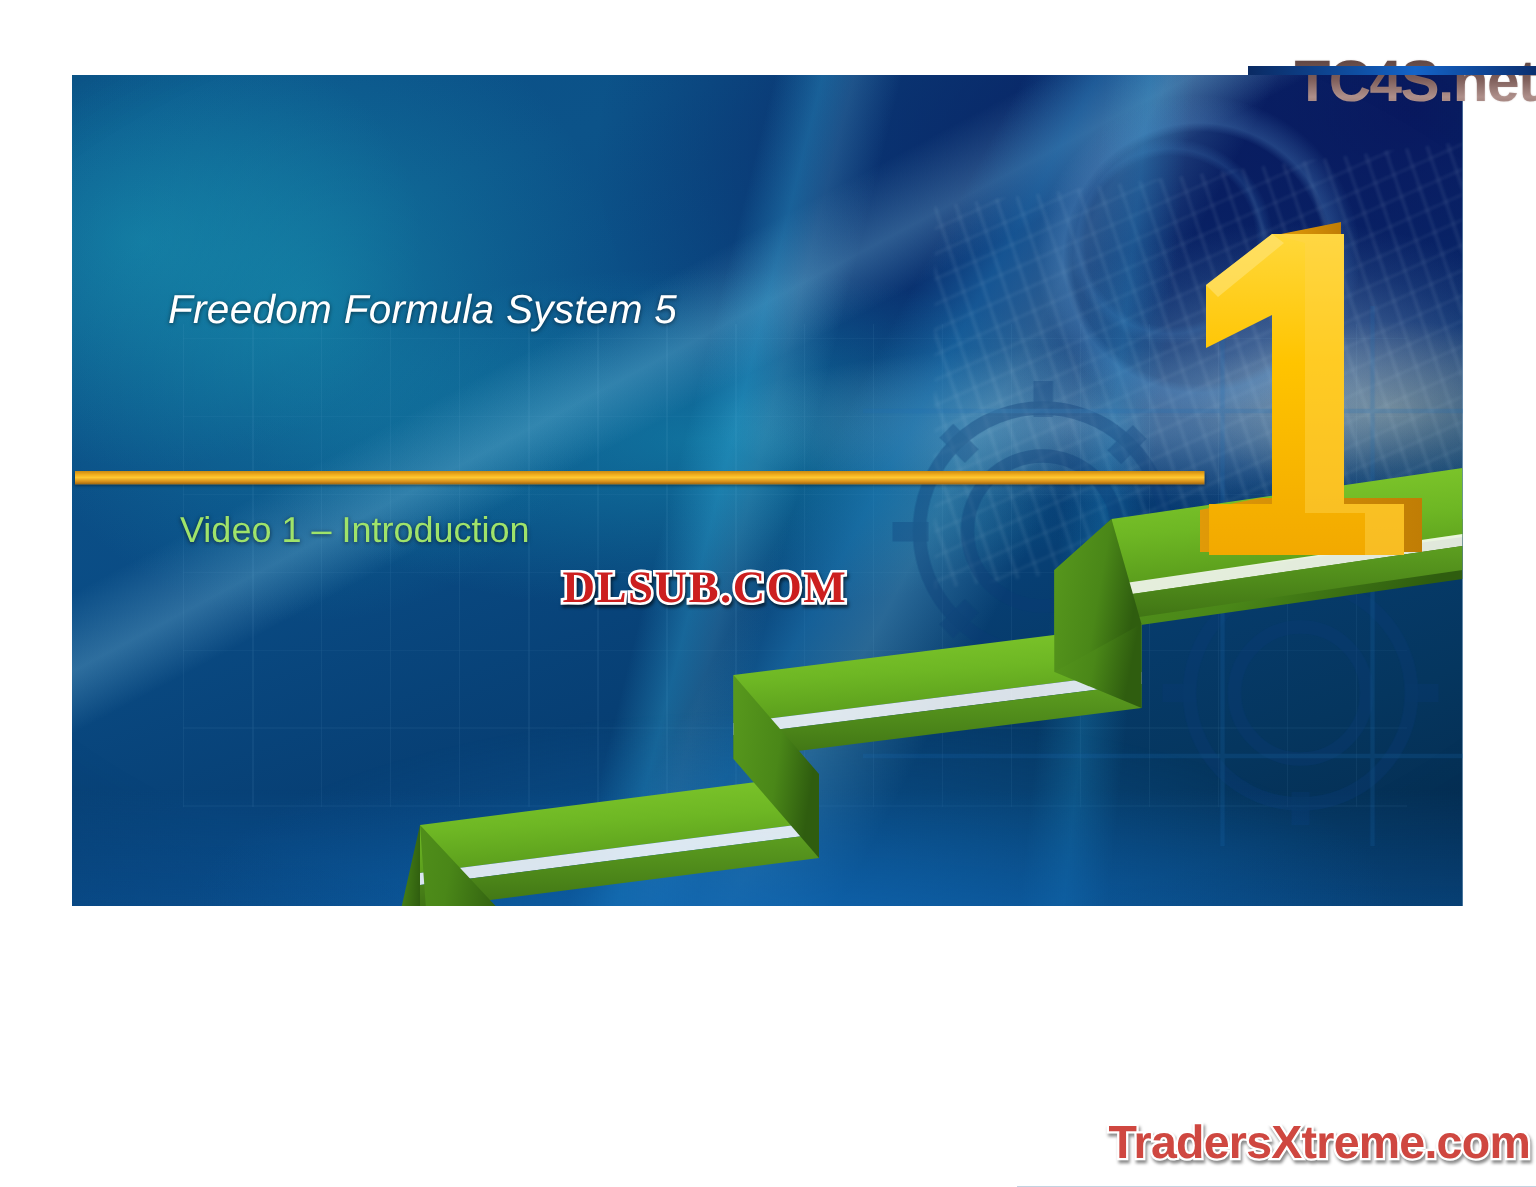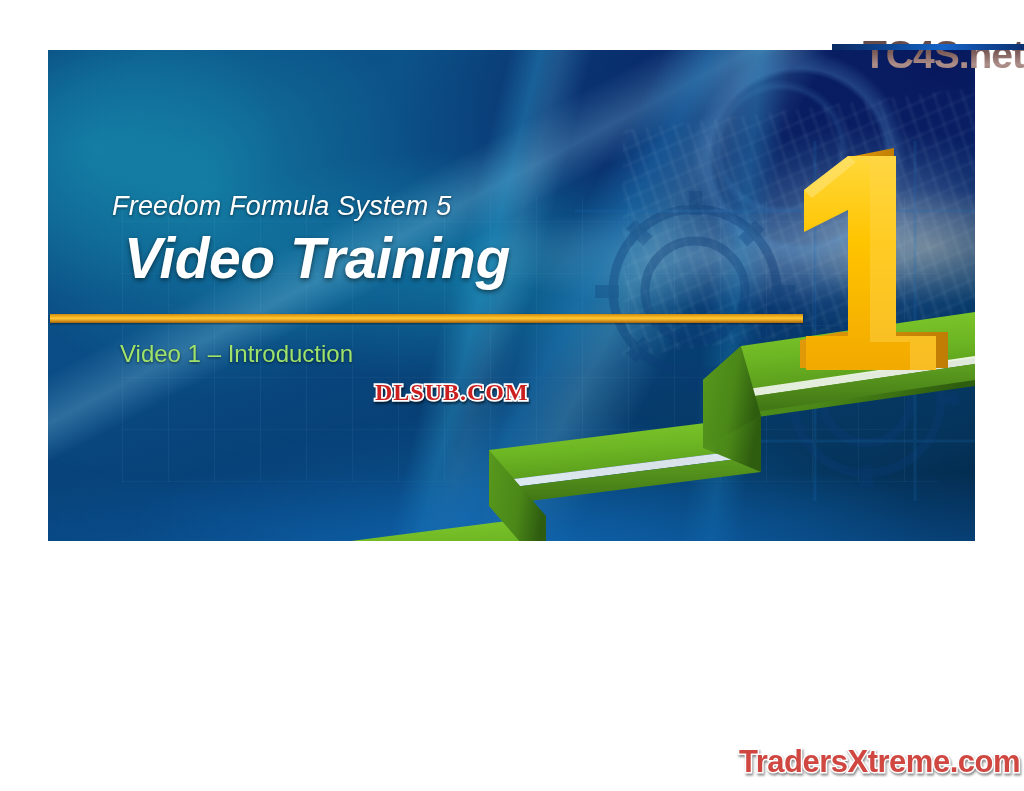--- a/index.html
+++ b/index.html
@@ -53,21 +53,21 @@
     background: linear-gradient(90deg, #0a2a63 0%, #0f4fa3 38%, #1464c9 58%, #0b2f70 100%);
     z-index: 41;
   }
 
   
   #slide {
     position: absolute;
     left: 48px;
     top: 50px;
     width: 927px;
-    height: 491px;
+    height: 554px;
     overflow: hidden;
     background: #0b4f86;
     z-index: 10;
   }
 
   
   .bg-layer { position: absolute; inset: 0; }
 
   .bg-base {
     background:
@@ -196,21 +196,21 @@
   }
 
   
   #dlsub-watermark {
     position: absolute;
     left: 327px;
     top: 322px;
     z-index: 30;
     font-family: "Liberation Serif", serif;
     font-weight: bold;
-    font-size: 24px;
+    font-size: 30px;
     line-height: 40px;
     letter-spacing: 1px;
     color: #cc1f1f;
     white-space: nowrap;
     -webkit-text-stroke: 3.5px #ffffff;
     paint-order: stroke fill;
     filter: drop-shadow(1px 2px 1px rgba(0,0,0,0.55));
   }
 
   
@@ -366,21 +366,20 @@
       <path d="M756 140 L800 106 L848 106 L848 286 L888 286 L888 320 L758 320 L758 286 L800 286 L800 160 L756 182 Z" fill="url(#numBody)"></path>
       <path d="M800 106 L848 106 L848 286 L888 286 L888 320 L862 320 L862 292 L822 292 L822 112 Z" fill="#ffd44d" opacity="0.45"></path>
       <path d="M756 140 L800 106 L808 112 L764 148 Z" fill="#ffe680" opacity="0.55"></path>
     </g>
   </svg>
 
   <div id="gold-rule"></div>
 
   <div id="title-block">
     <div id="eyebrow">Freedom Formula System 5</div>
-    <div id="main-title">Video Training</div>
   </div>
 
   <div id="subtitle">Video 1 – Introduction</div>
 
   <div id="dlsub-watermark">DLSUB.COM</div>
 
   <div id="redaction-bar"></div>
 
 </div>
 

